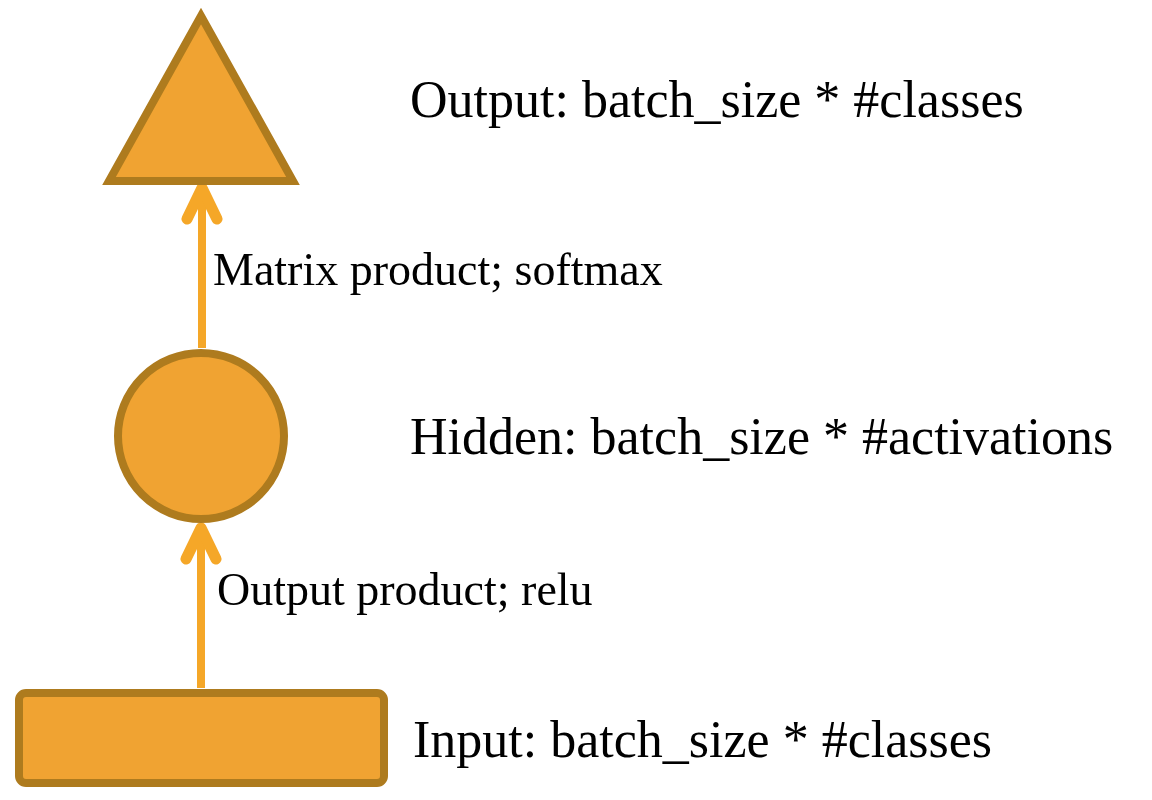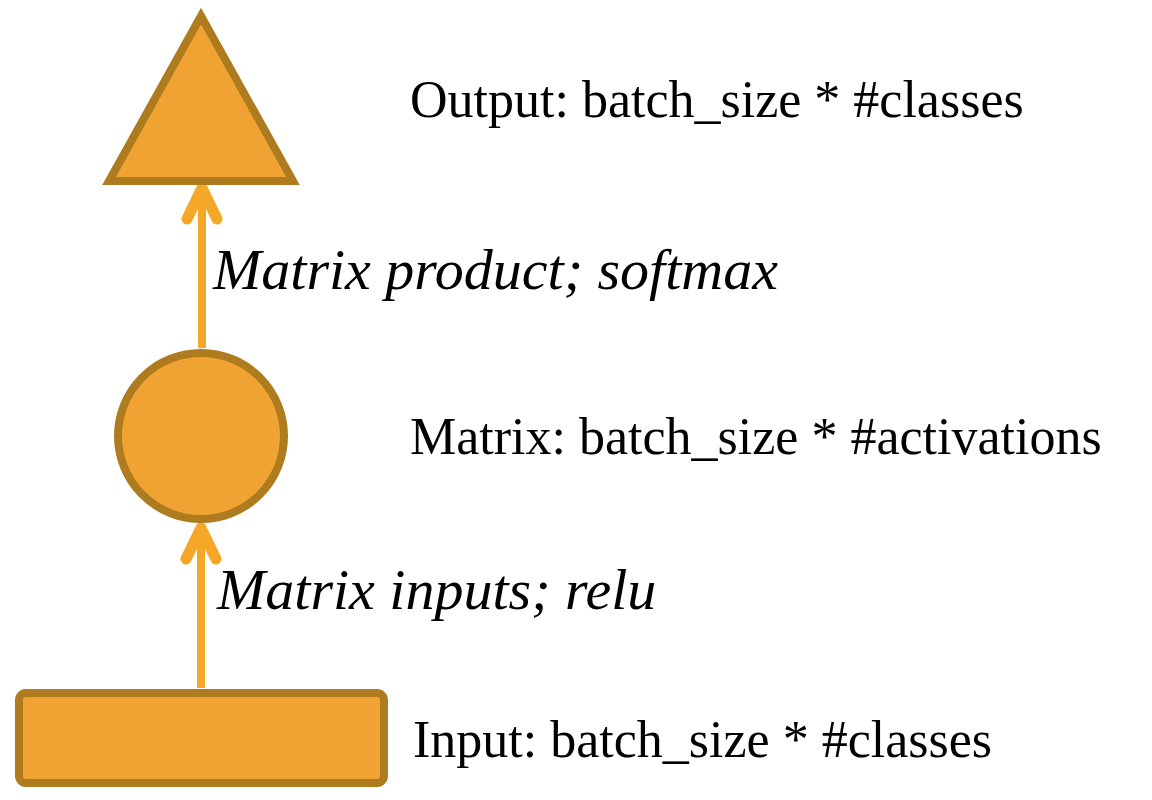--- a/index.html
+++ b/index.html
@@ -40,23 +40,22 @@
   .label {
     position: absolute;
     color: #000000;
     white-space: nowrap;
   }
   .label.main {
     font-size: 52px;
     line-height: 62px;
   }
   .label.edge {
-    font-size: 58px;
+    font-size: 46px;
     line-height: 55px;
-    font-style: italic;
   }
 </style>
 </head>
 <body>
 
 <div class="canvas">
 
   <svg class="diagram-svg" width="1152" height="800" viewBox="0 0 1152 800">
 
     <g>
@@ -73,19 +72,19 @@
 
     <circle class="shape" cx="201" cy="436" r="83" fill="#F0A332"></circle>
 
     <rect class="shape" x="19" y="693" width="365" height="90" rx="7" fill="#F0A332"></rect>
   </svg>
 
   <div class="label main" style="left:410px; top:69px;">Output: batch_size * #classes</div>
 
   <div class="label edge" style="left:213px; top:242px;">Matrix product; softmax</div>
 
-  <div class="label main" style="left:410px; top:406px;">Matrix: batch_size * #activations</div>
+  <div class="label main" style="left:410px; top:406px;">Hidden: batch_size * #activations</div>
 
-  <div class="label edge" style="left:217px; top:562px;">Matrix inputs; relu</div>
+  <div class="label edge" style="left:217px; top:562px;">Output product; relu</div>
 
   <div class="label main" style="left:413px; top:709px;">Input: batch_size * #classes</div>
 
 </div>
 
 </body></html>

